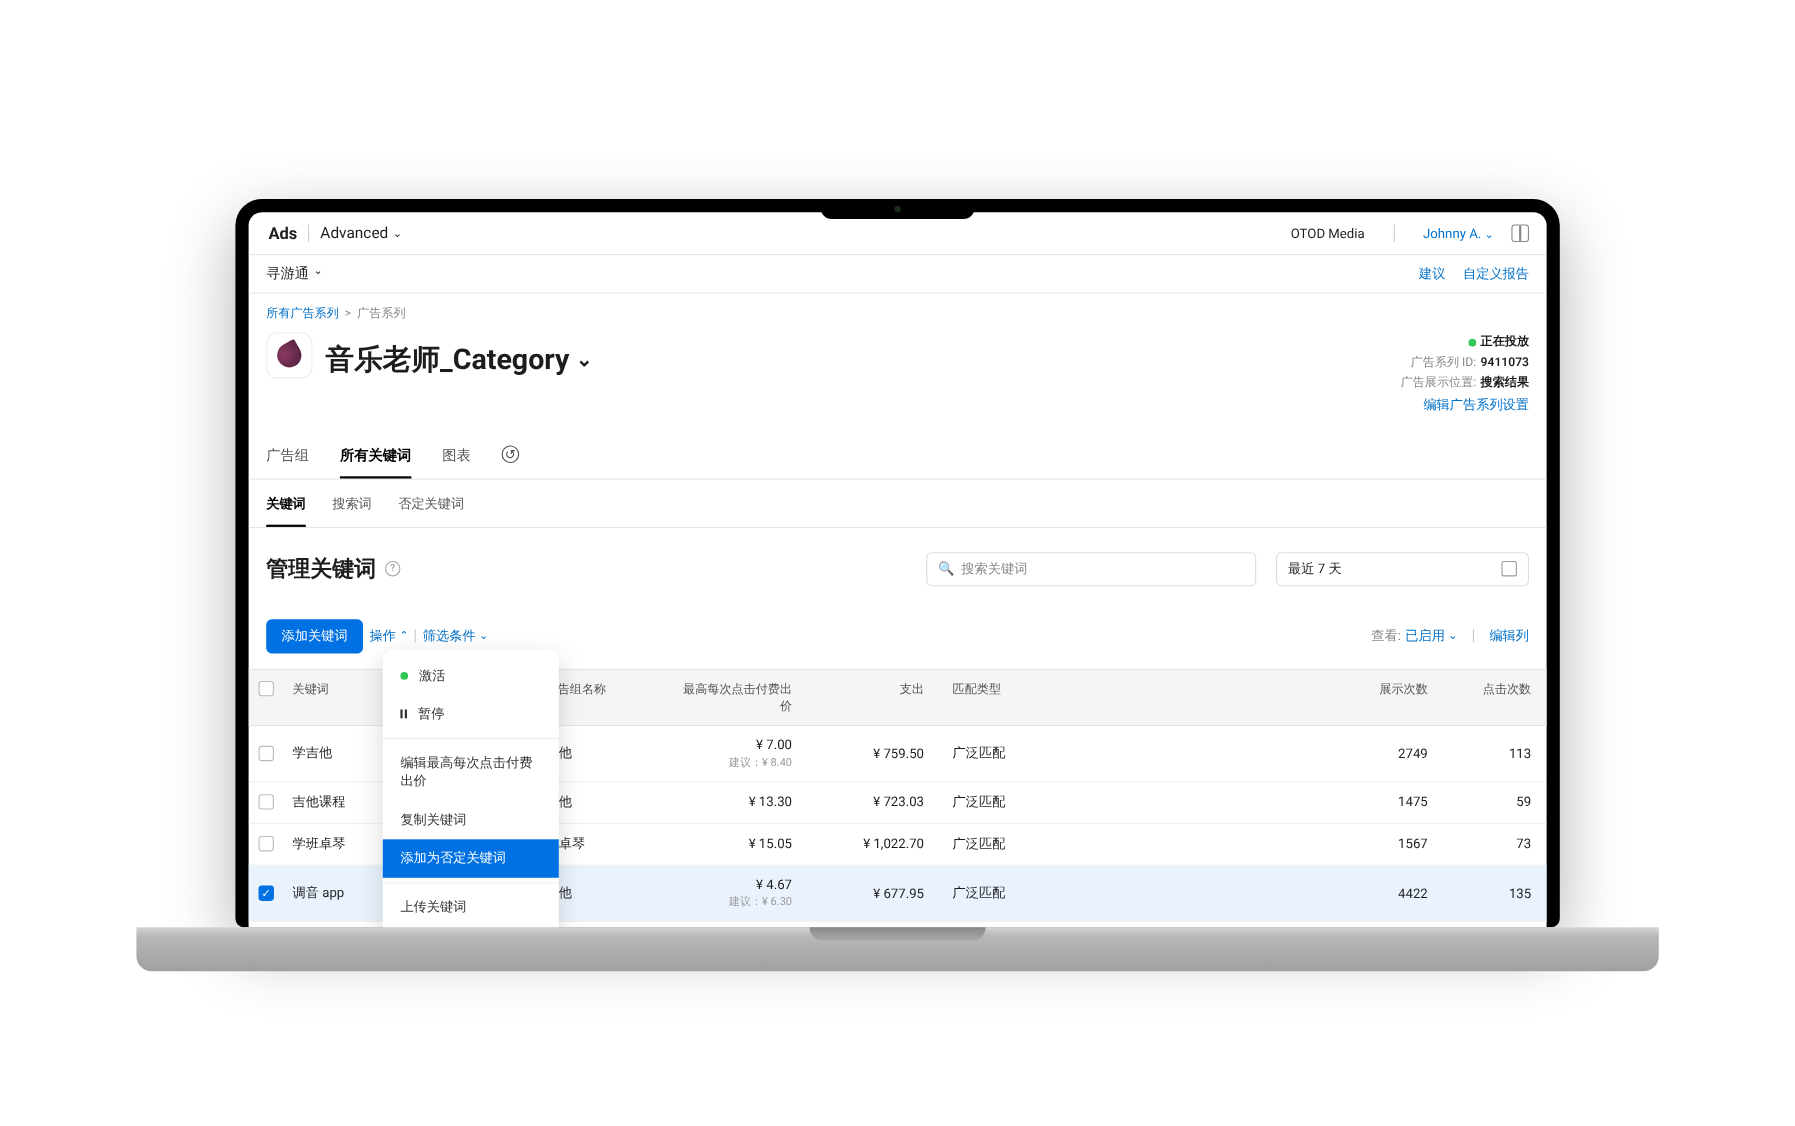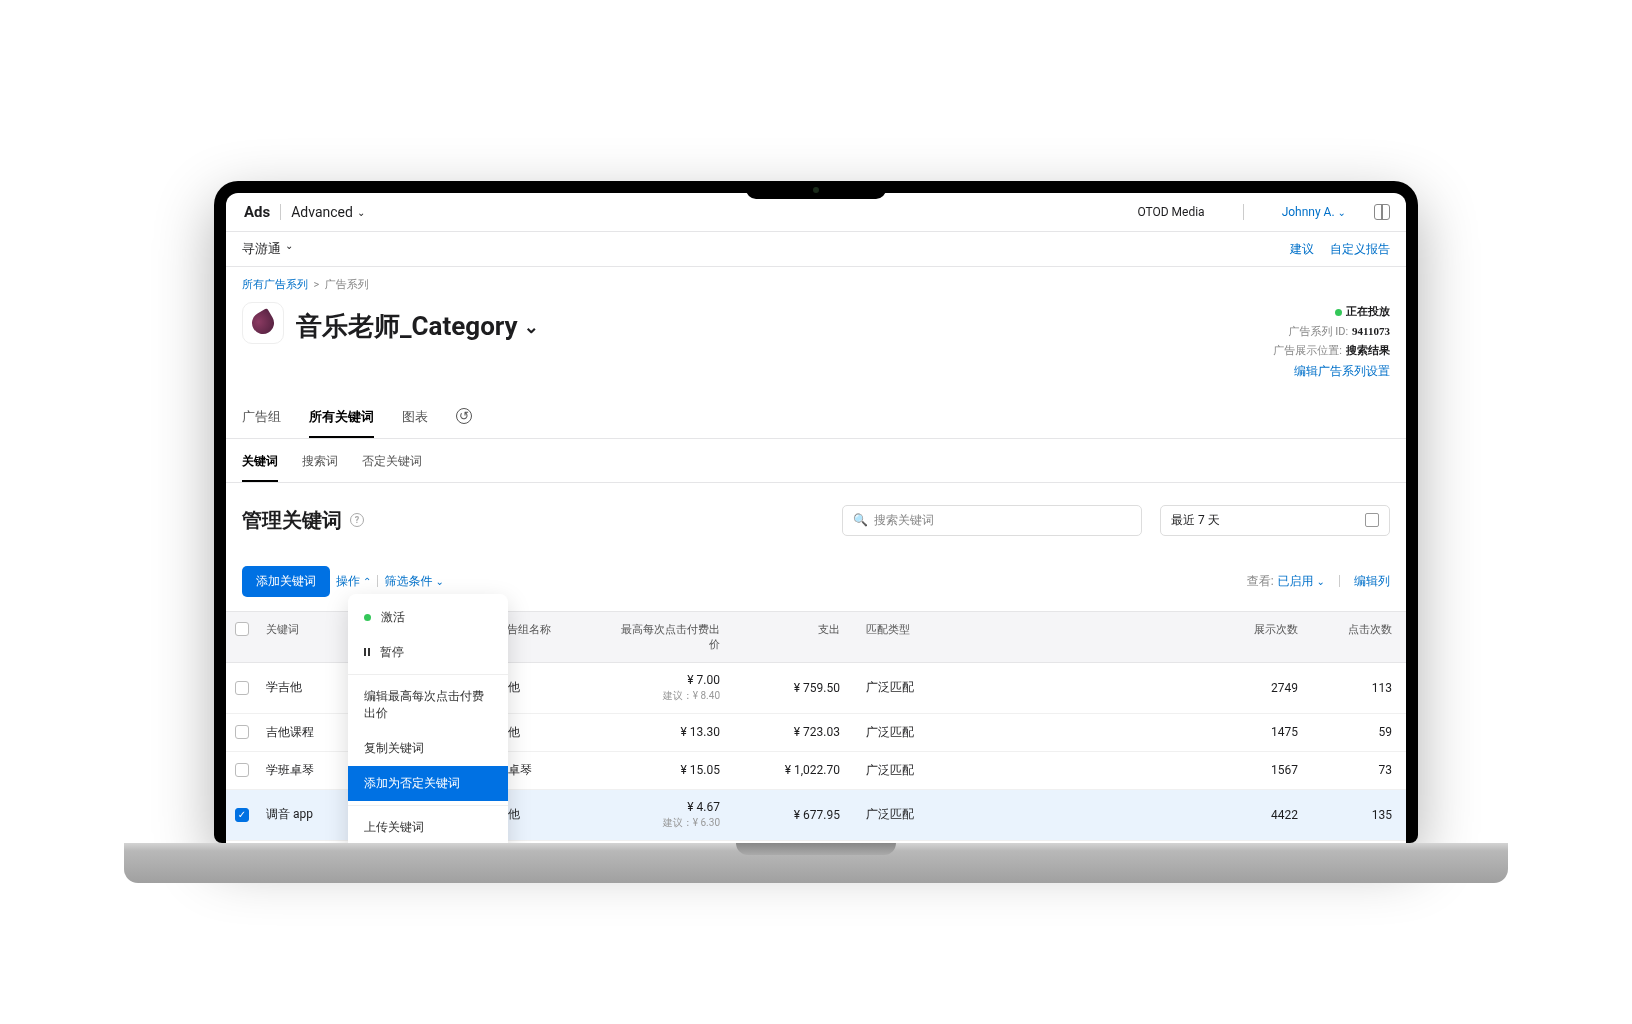--- a/index.html
+++ b/index.html
@@ -10,21 +10,21 @@
 .screen { background:#fff; border-radius:12px 12px 0 0; overflow:hidden; height:650px; font-size:12px; color:#1d1d1f; }
 .base { position:absolute; bottom:-40px; left:-90px; right:-90px; height:40px; background:linear-gradient(180deg,#d4d4d4 0%,#b8b8b8 20%,#a0a0a0 100%); border-radius:0 0 14px 14px; }
 .base::before { content:''; position:absolute; top:0; left:50%; transform:translateX(-50%); width:160px; height:12px; background:linear-gradient(180deg,#888,#aaa); border-radius:0 0 14px 14px; }
 
 
 .hdr { display:flex; align-items:center; padding:10px 16px; border-bottom:1px solid #e5e5e7; }
 .logo { font-weight:700; font-size:15px; display:flex; align-items:center; gap:2px; }
 .apple { font-size:16px; }
 .divider { width:1px; height:16px; background:#ccc; margin:0 10px; }
 .mode { font-size:14px; display:flex; align-items:center; gap:4px; }
-.hdr-right { margin-left:auto; display:flex; align-items:center; gap:28px; font-size:12px; }
+.hdr-right { margin-left:auto; display:flex; align-items:center; gap:16px; font-size:12px; }
 .user-link { color:#0070c9;text-align:center; }
 .grid-icon { width:16px; height:16px; border:1.5px solid #888; border-radius:3px; display:inline-flex; }
 .grid-icon::before { content:''; width:1.5px; background:#888; margin:0 auto; }
 
 
 .subhdr { display:flex; align-items:center; padding:8px 16px; border-bottom:1px solid #e5e5e7; }
 .app-sel { font-size:13px; display:flex; align-items:flex-start; gap:4px; }
 .subhdr-right { margin-left:auto; display:flex; gap:16px; }
 .link { color:#0070c9; font-size:12px; cursor:pointer; }
 
@@ -34,21 +34,21 @@
 
 
 .title-area { display:flex; padding:6px 16px 18px; align-items:flex-start; }
 .title-left { display:flex; align-items:flex-end; gap:12px; }
 .app-icon { width:42px; height:42px; border-radius:10px; background:#fff; border:1px solid #eee; display:flex; align-items:center; justify-content:center; }
 .leaf { width:22px; height:22px; background:radial-gradient(circle at 35% 35%,#8b3a62,#4a1d3a); border-radius:50% 10% 50% 50%; transform:rotate(-30deg); }
 .title-txt { font-size:26px; font-weight:700; display:flex; align-items:center; gap:6px; }
 .title-right { margin-left:auto; text-align:right; font-size:11px; line-height:1.7; }
 .status-dot { display:inline-block; width:7px; height:7px; background:#34c759; border-radius:50%; margin-right:4px; vertical-align:middle; }
 .meta-label { color:#888; margin-right:4px; }
-.bold { font-weight:600; color:#1d1d1f;font-family:Liberation Serif, serif; }
+.bold { font-weight:600; color:#1d1d1f; }
 
 
 .tabs { display:flex; gap:28px; padding:0 16px; border-bottom:1px solid #e5e5e7; }
 .tab { padding:8px 0 10px; font-size:13px; color:#555; cursor:pointer; }
 .tab.active { font-weight:700; color:#000; border-bottom:2px solid #000; }
 .clock-icon { width:16px; height:16px; border:1.5px solid #555; border-radius:50%; display:inline-flex; align-items:center; justify-content:center; position:relative; }
 .clock-icon::after { content:'↺'; font-size:12px; position:absolute; }
 
 
 .subtabs { display:flex; gap:24px; padding:10px 16px 0; border-bottom:1px solid #e5e5e7; font-size:12px; }

